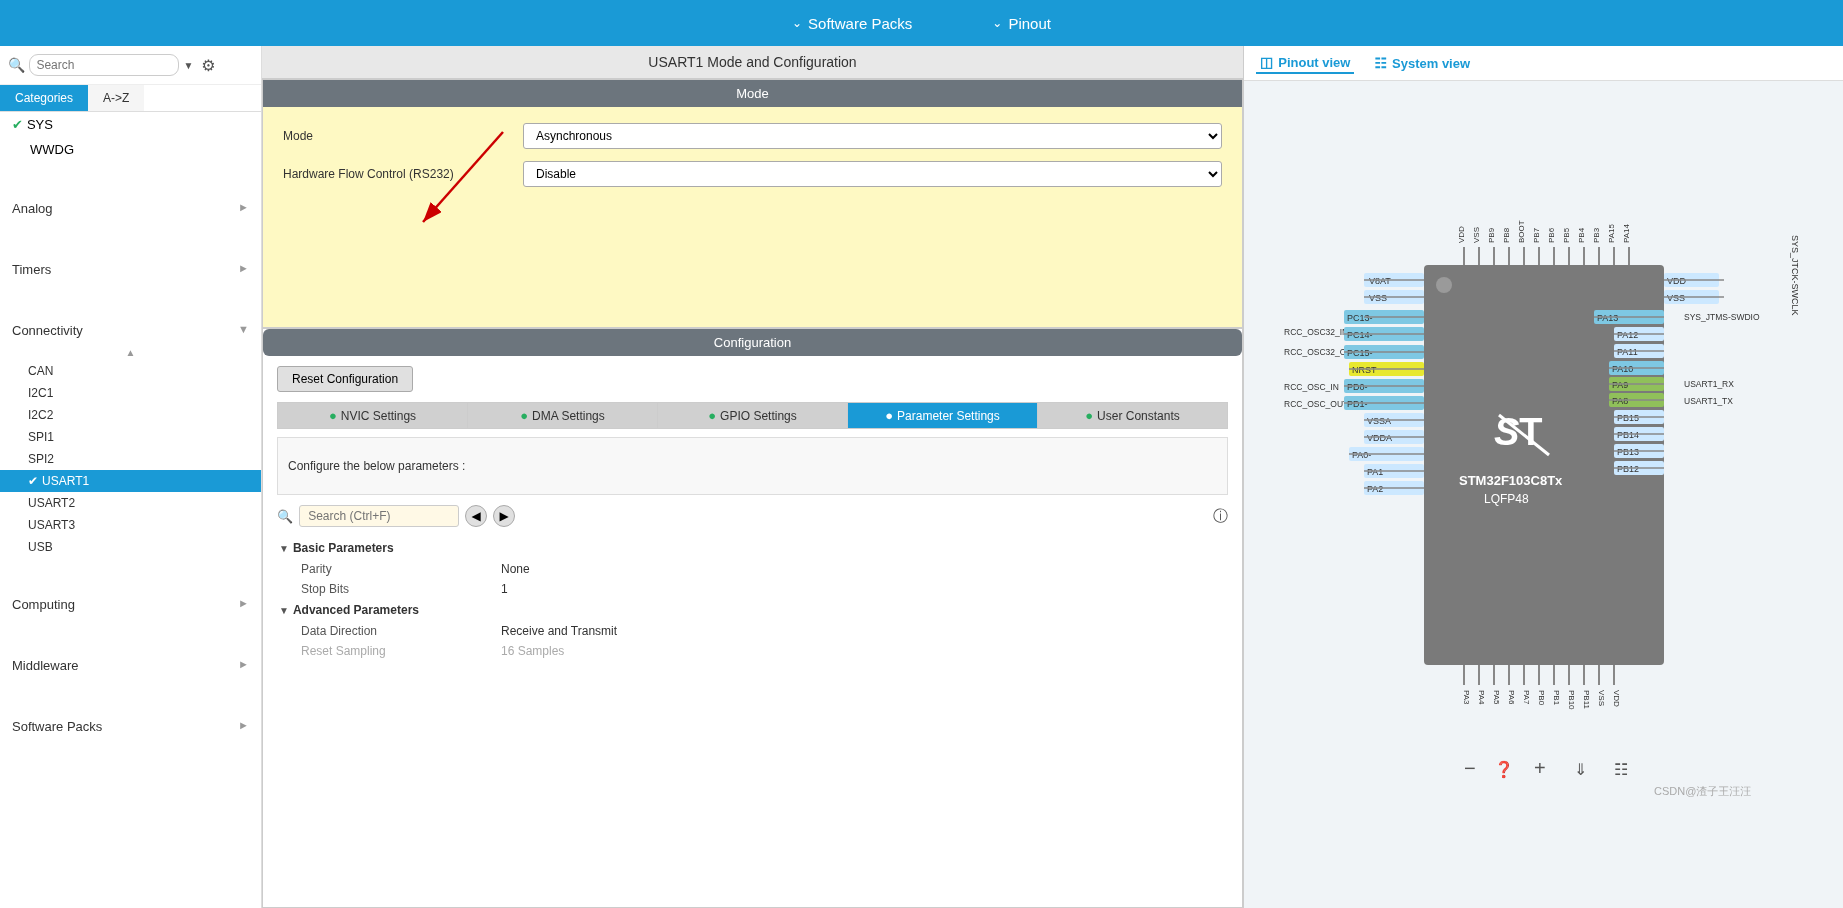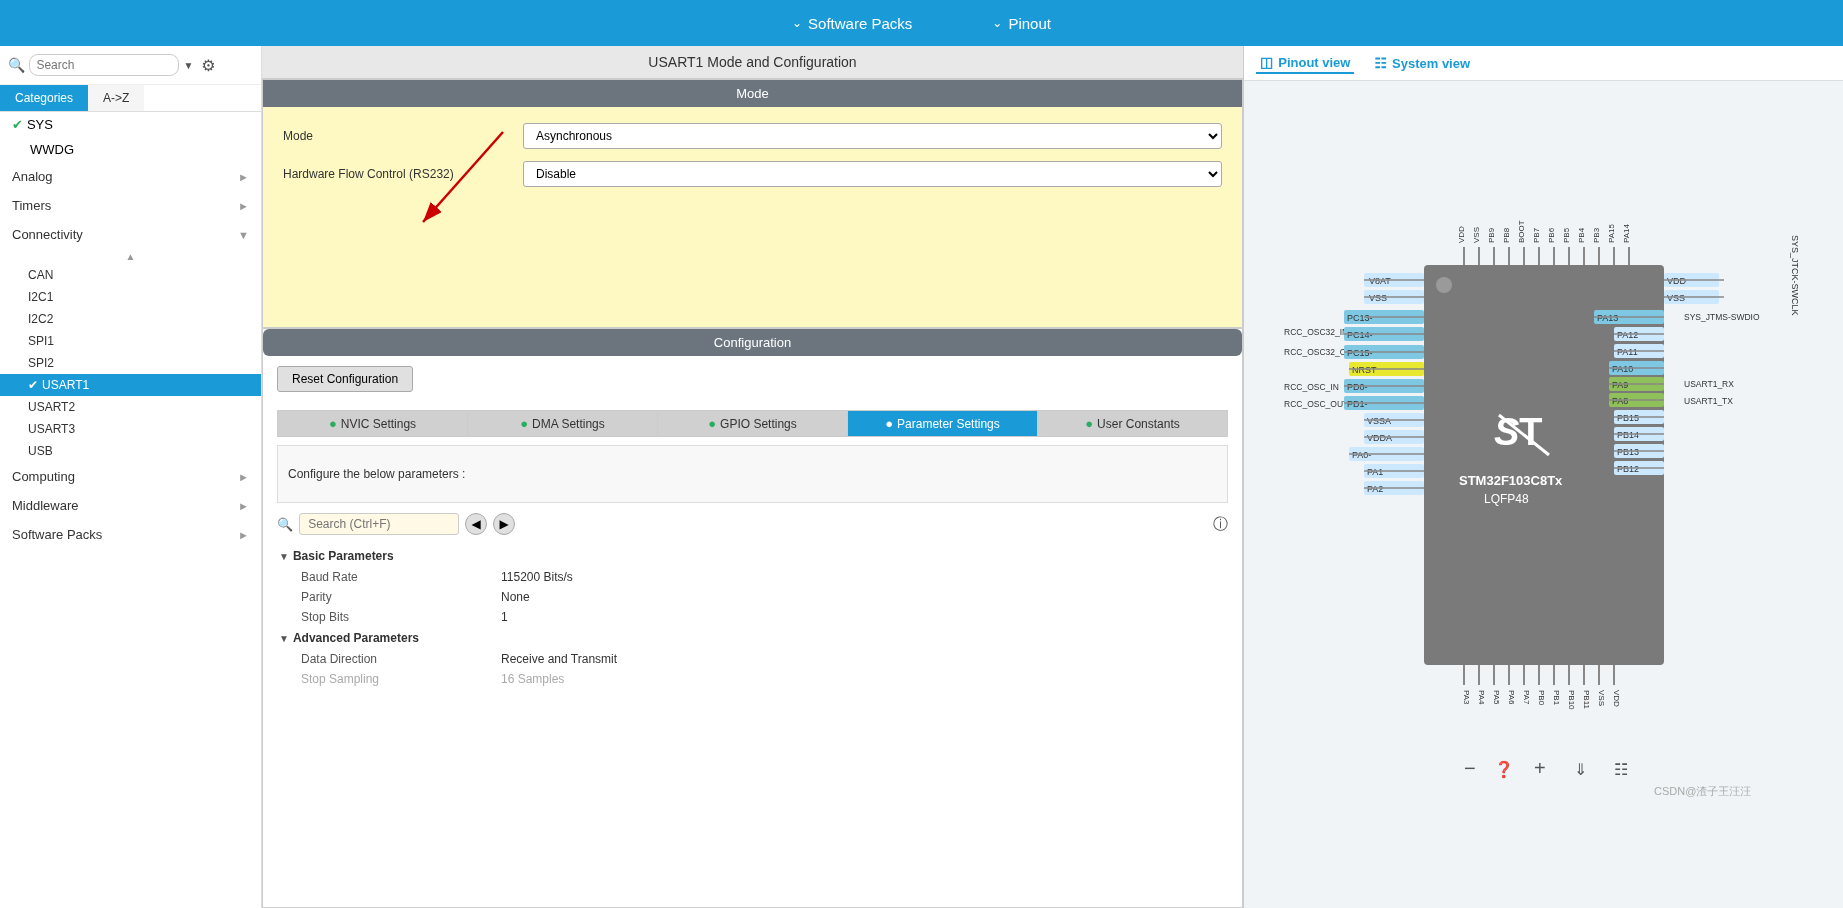--- a/index.html
+++ b/index.html
@@ -81,26 +81,27 @@
       align-items: center;
       padding: 5px 12px;
       cursor: pointer;
       font-size: 13px;
     }
     .sidebar-item .check-icon { color: #27ae60; margin-right: 4px; }
     .sidebar-item-label { flex: 1; }
 
     .sidebar-section-header {
       display: flex;
-      align-items: center;
+      align-items: flex-start;
       padding: 7px 12px;
       cursor: pointer;
       font-size: 13px;
       font-weight: 500;
       color: #333;
+      margin-top: 32px;
     }
     .sidebar-section-header .chevron { margin-left: auto; color: #999; font-size: 11px; }
 
     .sidebar-sub-item {
       display: flex;
       align-items: center;
       padding: 4px 12px 4px 28px;
       cursor: pointer;
       font-size: 12px;
       color: #333;
@@ -194,21 +195,21 @@
     .config-content {
       padding: 10px 14px;
     }
     .reset-btn {
       background: #e0e0e0;
       border: 1px solid #aaa;
       border-radius: 3px;
       padding: 5px 14px;
       font-size: 12px;
       cursor: pointer;
-      margin-bottom: 18px;
+      margin-bottom: 10px;
     }
 
     .config-tabs {
       display: flex;
       flex-wrap: wrap;
       gap: 1px;
       background: #ccc;
       border: 1px solid #ccc;
       margin-bottom: 8px;
     }
@@ -515,42 +516,38 @@
           <div class="nav-btn">▶</div>
           <span class="info-icon">ⓘ</span>
         </div>
 
         <div class="params-tree">
           <div class="params-group-header">
             <span class="chevron">▼</span>
             <span>Basic Parameters</span>
           </div>
           <div class="params-row">
-            <span class="param-name">Baud Rate</span>
-            <span class="param-value">115200 Bits/s</span>
-          </div>
-          <div class="params-row">
             <span class="param-name">Parity</span>
             <span class="param-value">None</span>
           </div>
           <div class="params-row">
             <span class="param-name">Stop Bits</span>
             <span class="param-value">1</span>
           </div>
 
           <div class="params-group-header">
             <span class="chevron">▼</span>
             <span>Advanced Parameters</span>
           </div>
           <div class="params-row">
             <span class="param-name">Data Direction</span>
             <span class="param-value">Receive and Transmit</span>
           </div>
           <div class="params-row greyed">
-            <span class="param-name">Stop Sampling</span>
+            <span class="param-name">Reset Sampling</span>
             <span class="param-value">16 Samples</span>
           </div>
         </div>
       </div>
     </div>
   </div>
 
   <div class="right-panel">
     <div class="view-tabs">
       <div class="view-tab active">

